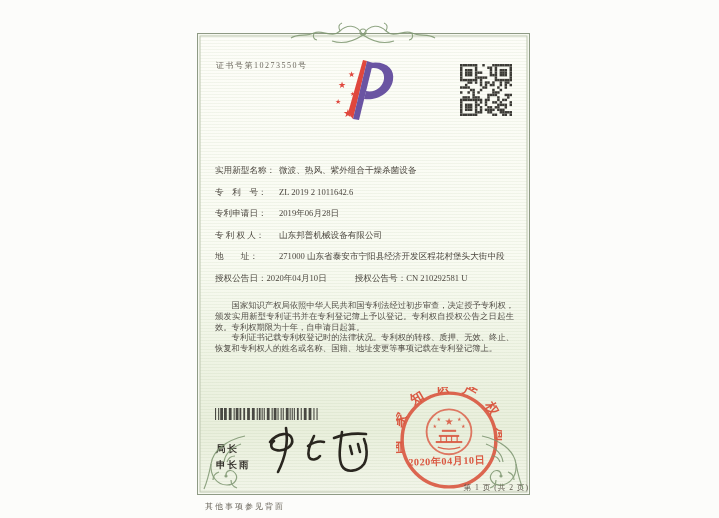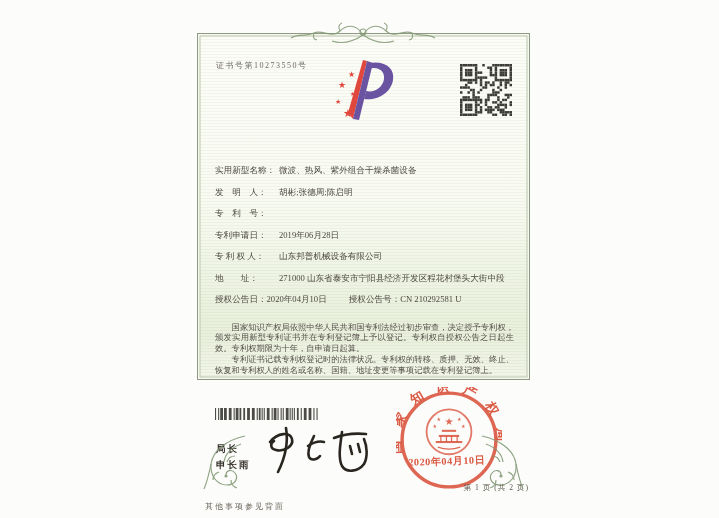--- a/index.html
+++ b/index.html
@@ -1,37 +1,37 @@
 <!DOCTYPE html>
 <html><head>
 <meta charset="utf-8">
 <style>
   *{margin:0;padding:0;box-sizing:border-box}
   html,body{background:#ffffff}
   .stage{position:relative;width:719px;height:518px;background:#fcfcfa;overflow:hidden;
          font-family:"Liberation Serif","DejaVu Serif",serif;}
-  .certificate{position:absolute;left:197px;top:33px;width:333px;height:347px;
+  .certificate{position:absolute;left:197px;top:33px;width:333px;height:462px;
     border:1.5px solid #8e9a84;
     box-shadow:inset 0 0 0 1.5px #f6f8f0, inset 0 0 0 2.5px #bcc6ae;
     background:
       repeating-linear-gradient(0deg, rgba(120,150,95,.08) 0 .8px, transparent .8px 3px),
       linear-gradient(180deg,#fdfdf8 0%,#f9fbf2 48%,#eef3e3 72%,#e9efdc 86%,#f2f5e9 100%);}
   .cert-no{position:absolute;left:18px;top:26px;font-size:8px;letter-spacing:1.5px;color:#6e6a60;white-space:nowrap}
   .logo{position:absolute;left:130px;top:23px;width:68px;height:66px}
   .qr{position:absolute;left:262px;top:30px;width:52px;height:52px;fill:#3b3a35}
   .title{position:absolute;left:0;right:0;top:90px;text-align:center;font-size:19px;font-weight:bold;
          letter-spacing:6px;text-indent:6px;color:#17170f}
   .content{position:absolute;left:17px;right:15px;top:131px;color:#4d4840}
   .row{display:flex;font-size:8.6px;line-height:10.5px;margin-bottom:11px}
   .row .lbl{flex:0 0 64px;white-space:nowrap}
   .row .val{flex:1}
   .row.grant{display:block;white-space:nowrap}
   .row.grant .lbl{display:inline}
   .row.grant .val{display:inline}
-  .row.grant .pair2{margin-left:22px}
+  .row.grant .pair2{margin-left:28px}
   .paras{margin-top:18px}
   .para{font-size:8.3px;line-height:10.8px;text-align:justify;text-indent:2em;color:#55514a}
   .barcode{position:absolute;left:17px;top:374px;width:106px;height:12px;fill:#2e2d29;opacity:.85}
   .director{position:absolute;left:18px;top:408px;font-size:9.5px;font-weight:bold;line-height:15.5px;
             color:#33302a;letter-spacing:2px}
   .signature{position:absolute;left:64px;top:390px;width:112px;height:54px}
   .seal{position:absolute;left:198px;top:353px;width:106px;height:106px;opacity:.93}
   .footer{position:absolute;left:0;right:0;top:449px;text-align:right;font-size:7.6px;color:#5c574d;letter-spacing:1px}
   .back-note{position:absolute;left:205px;width:333px;top:501px;text-align:left;font-size:8px;
              color:#6b675d;letter-spacing:2px}
@@ -282,25 +282,22 @@
         <rect x="49.52" y="49.52" width="2.48" height="2.48"></rect>
       </svg>
 
 
     <div class="content">
       <div class="row">
         <span class="lbl">实用新型名称：</span>
         <span class="val">微波、热风、紫外组合干燥杀菌设备</span>
       </div>
       <div class="row">
-        <span class="lbl">发　明　人：</span>
-        <span class="val">胡彬;张德周;陈启明</span>
-      </div>
-      <div class="row">
         <span class="lbl">专　利　号：</span>
+        <span class="val">ZL 2019 2 1011642.6</span>
       </div>
       <div class="row">
         <span class="lbl">专利申请日：</span>
         <span class="val">2019年06月28日</span>
       </div>
       <div class="row">
         <span class="lbl">专 利 权 人：</span>
         <span class="val">山东邦普机械设备有限公司</span>
       </div>
       <div class="row">

